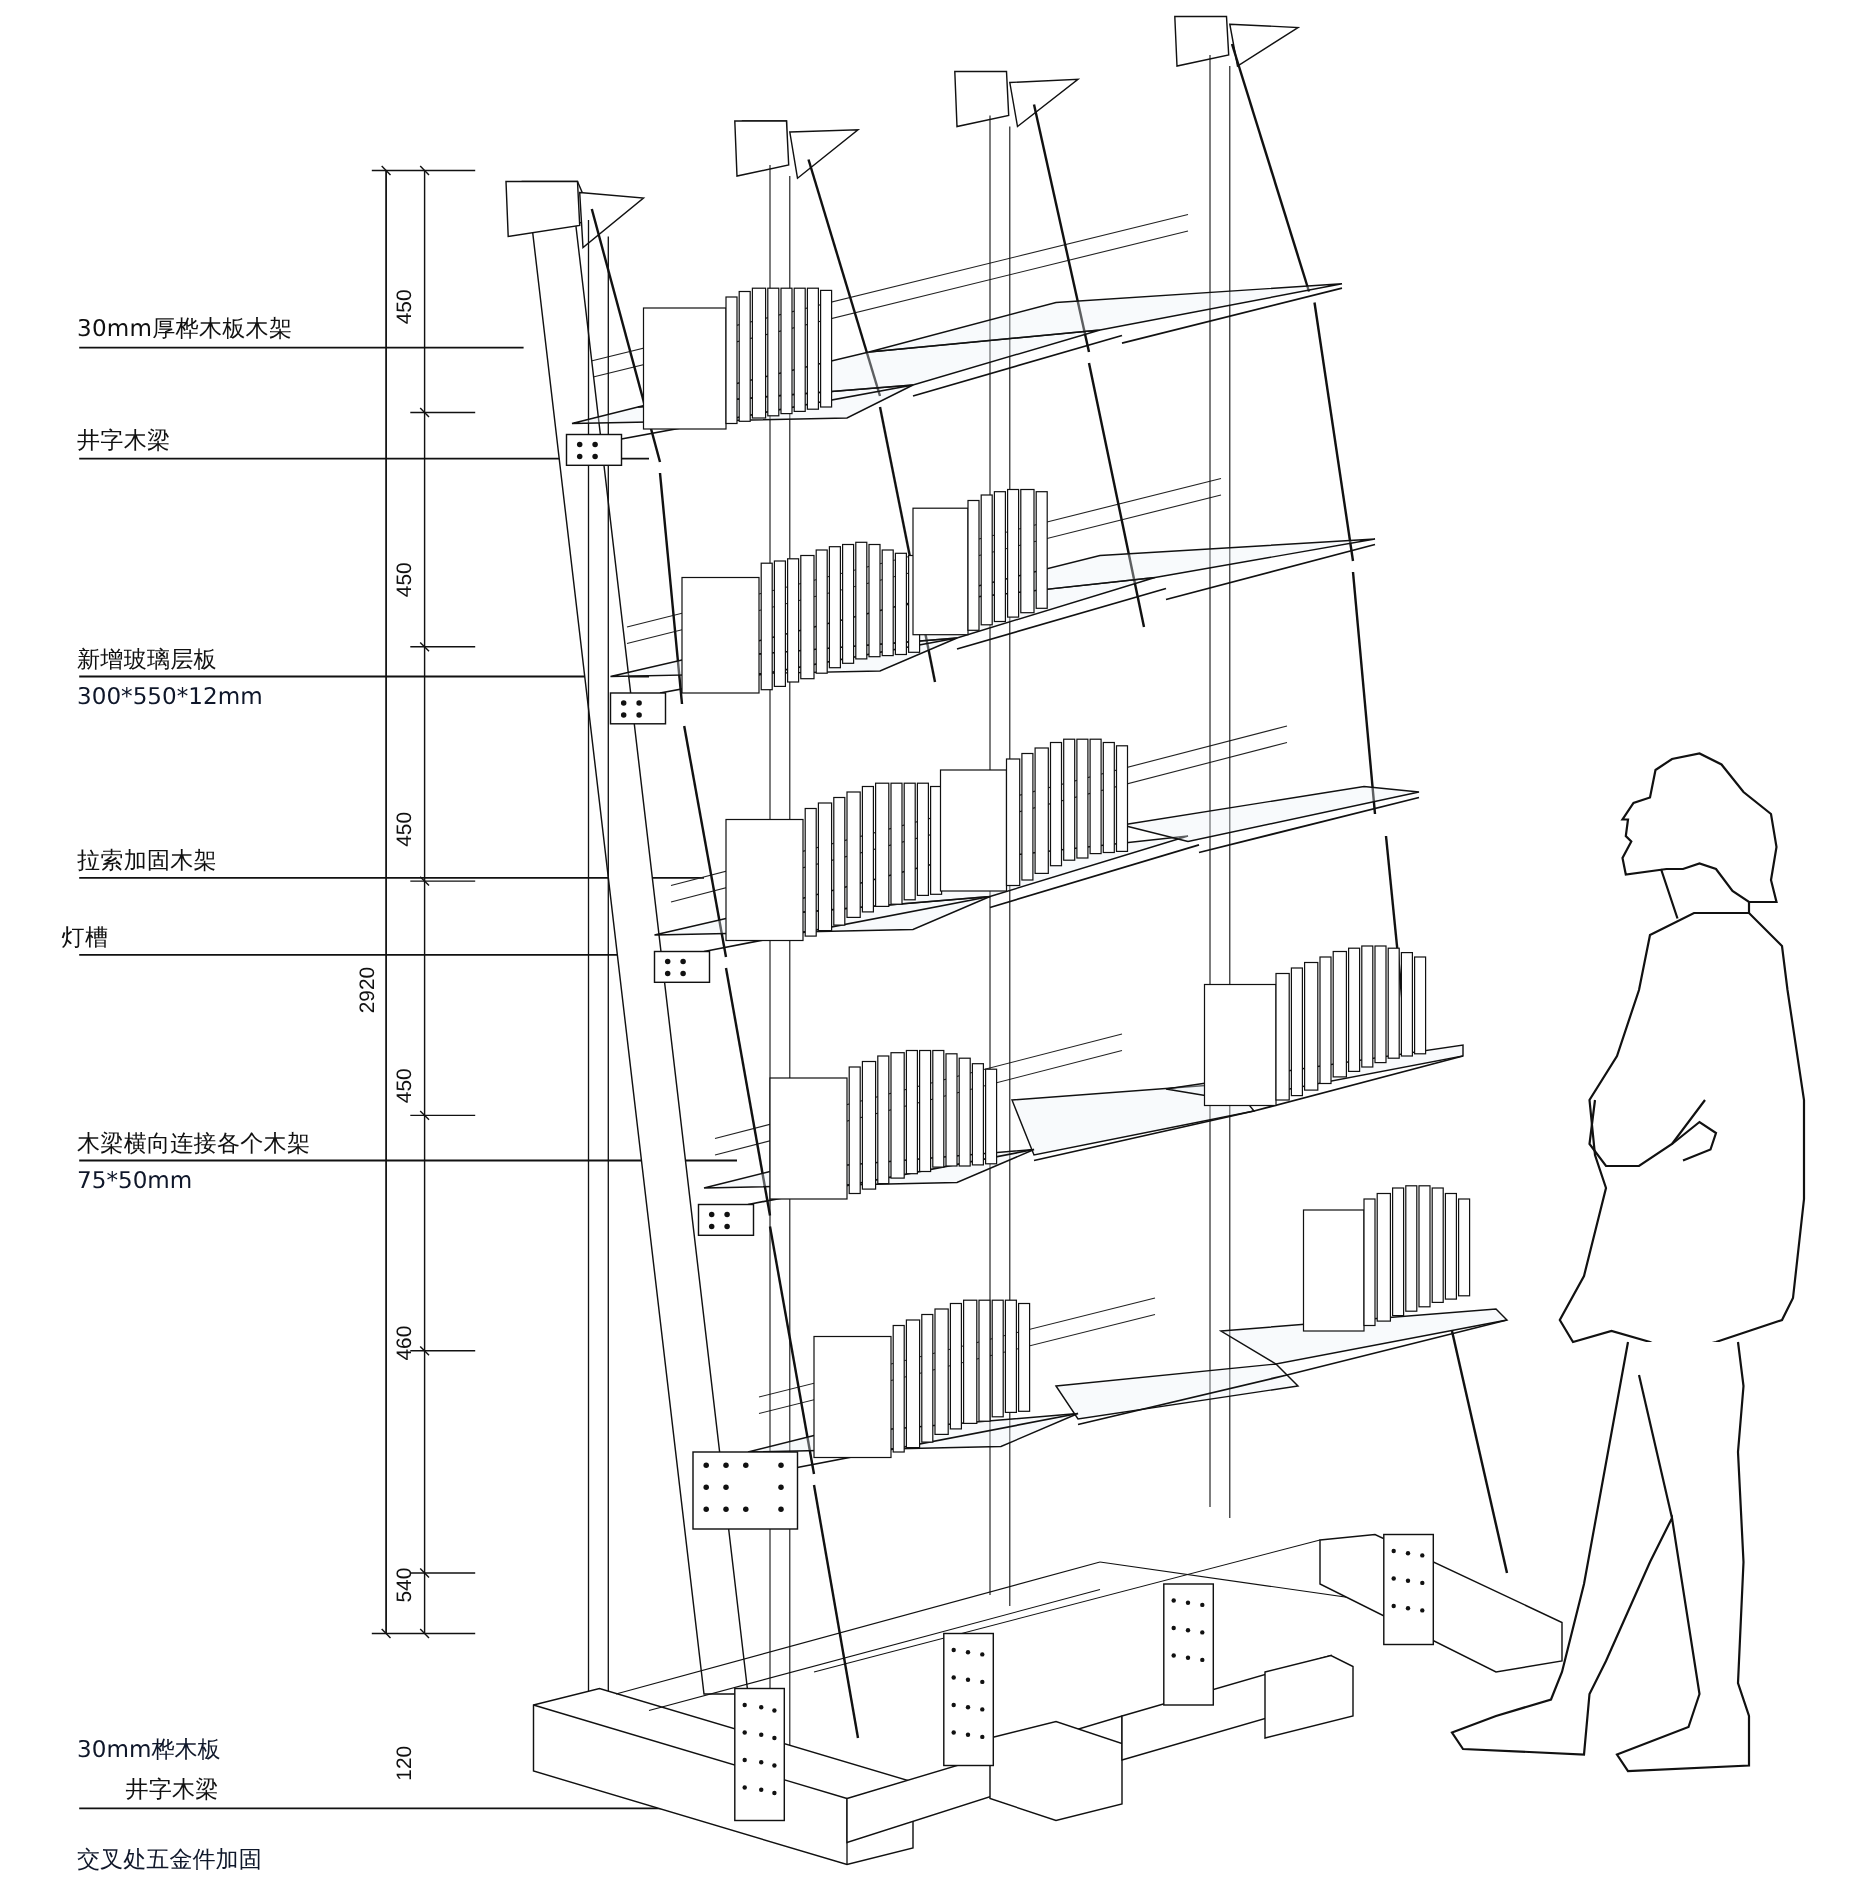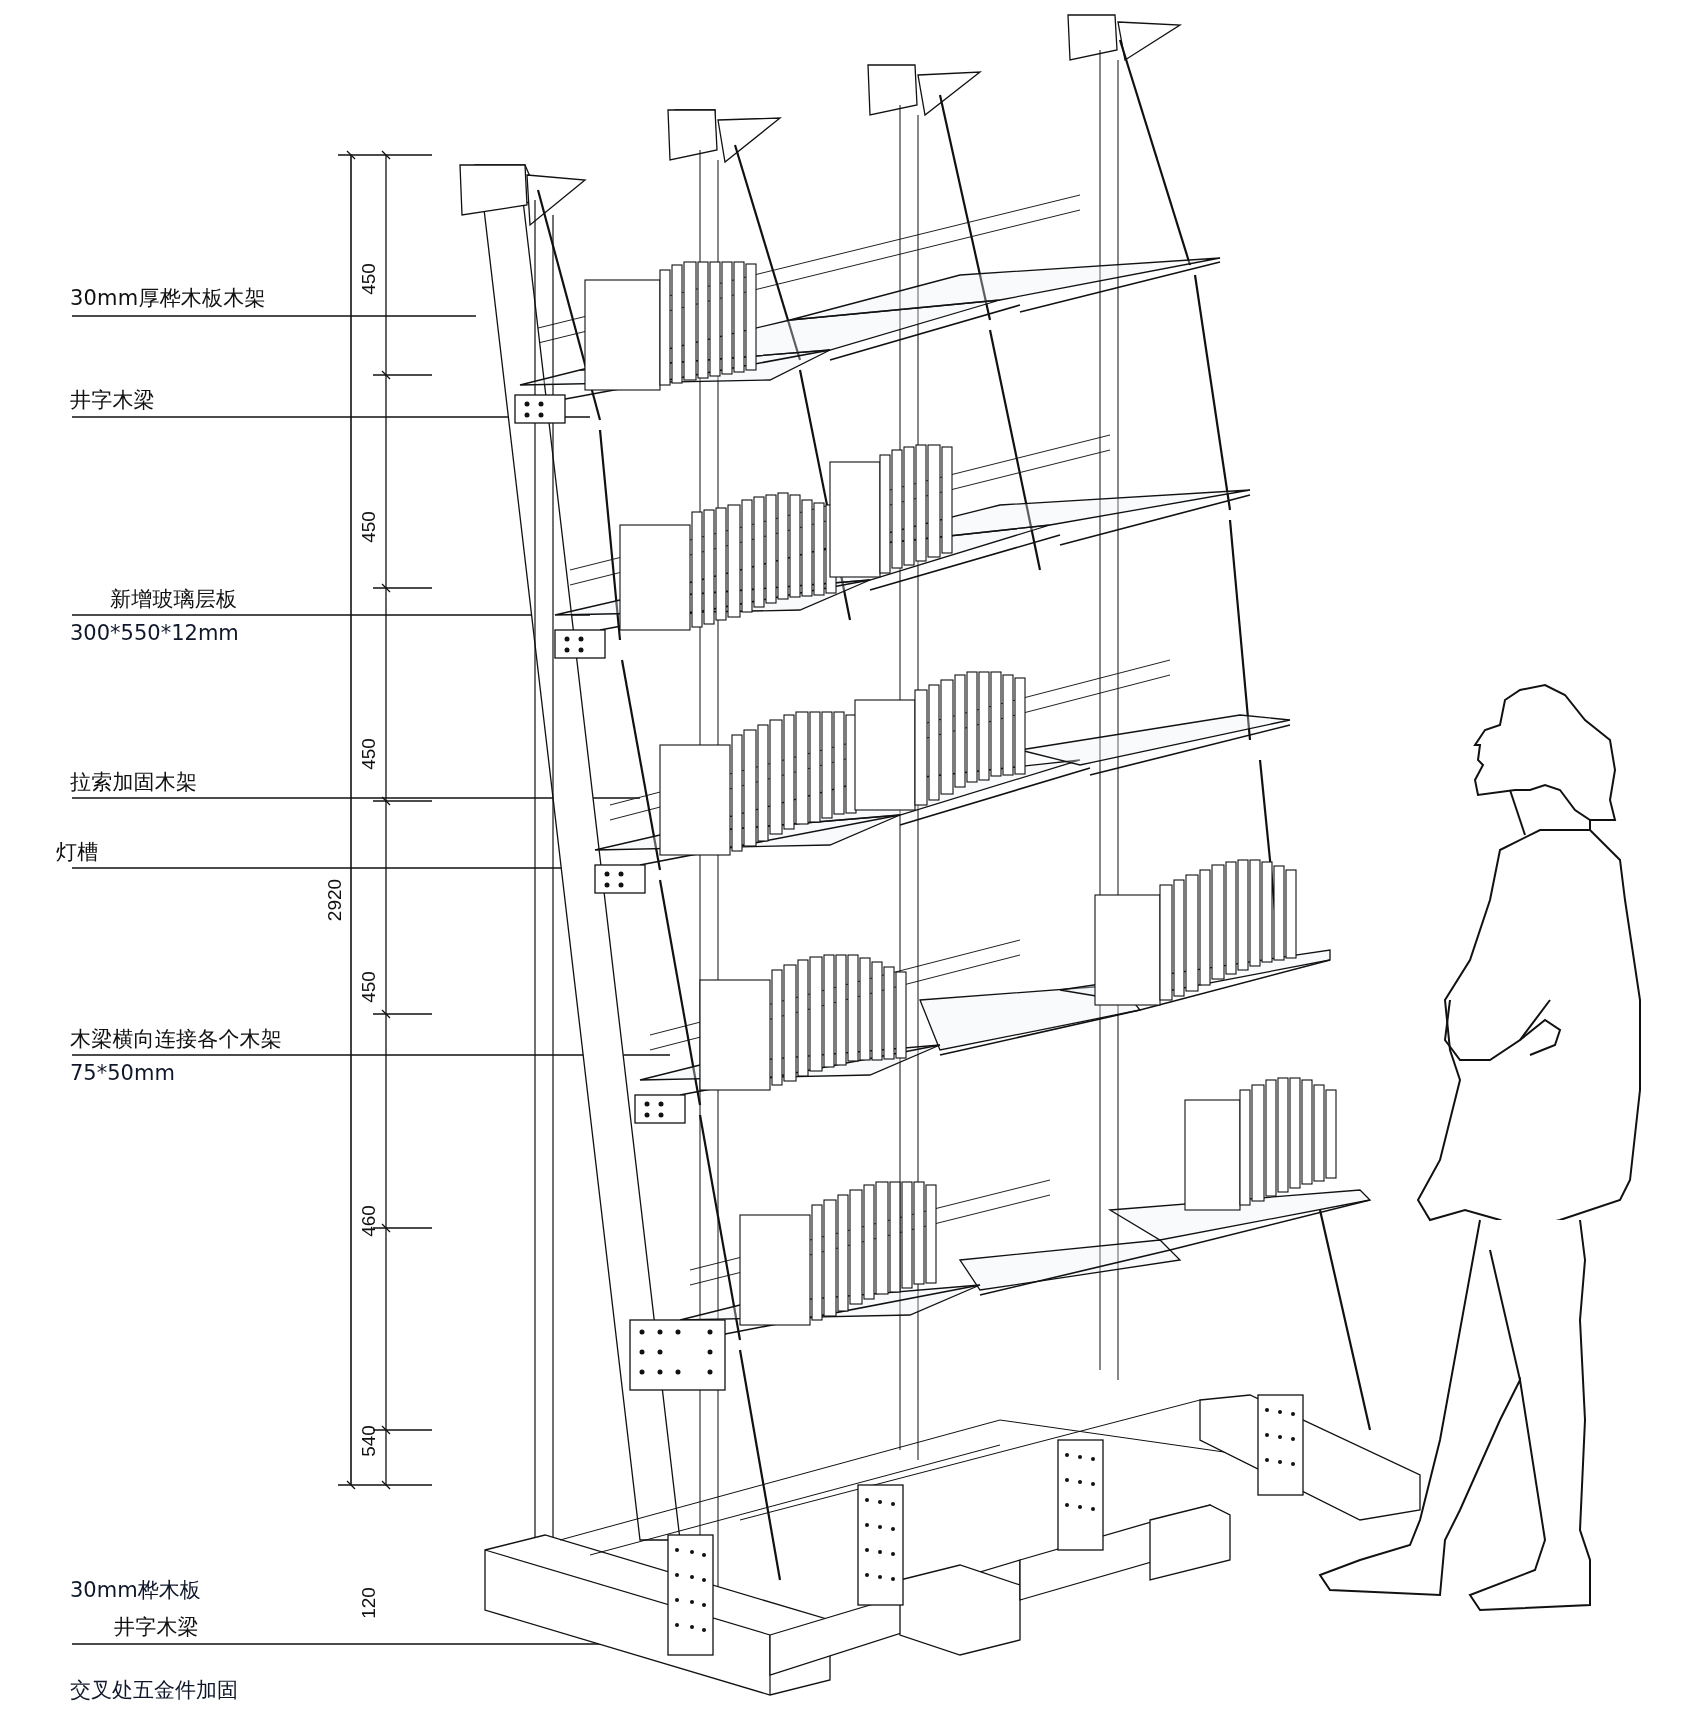--- a/index.html
+++ b/index.html
@@ -392,21 +392,21 @@
     <path d="M1450,1000 L1445,1040 L1460,1060 L1490,1060 L1520,1040 L1550,1000" fill="none"></path>
     <path d="M1520,1040 L1545,1020 L1560,1030 L1555,1045 L1530,1055" fill="none"></path>
 
     <path d="M1480,1220 L1440,1440 L1420,1520 L1410,1545 L1360,1560 L1320,1575 L1330,1590 L1440,1595 L1445,1540 L1460,1510 L1500,1420 L1520,1380 L1545,1540 L1535,1570 L1470,1595 L1480,1610 L1590,1605 L1590,1560 L1580,1530 L1585,1420 L1580,1320 L1585,1260 L1580,1220"></path>
     <line x1="1490" y1="1250" x2="1520" y2="1380" fill="none"></line>
   </g>
 </svg>
 
 <div class="label" style="left:70px; top:286px;">30mm厚桦木板木架</div>
 <div class="label" style="left:70px; top:388px;">井字木梁</div>
-<div class="label" style="left:70px; top:587px;margin-left:40px;">新增玻璃层板</div>
+<div class="label" style="left:70px; top:587px;">新增玻璃层板</div>
 <div class="sub" style="left:70px; top:619px;">300*550*12mm</div>
 <div class="label" style="left:70px; top:770px;text-align:center;">拉索加固木架</div>
 <div class="label" style="left:56px; top:840px;">灯槽</div>
 <div class="label" style="left:70px; top:1027px;">木梁横向连接各个木架</div>
 <div class="sub" style="left:70px; top:1059px;">75*50mm</div>
 <div class="label" style="left:70px; top:1615px;margin-left:44px;">井字木梁</div>
 <div class="sub" style="left:70px; top:1576px;">30mm桦木板</div>
 <div class="sub" style="left:70px; top:1676px;">交叉处五金件加固</div>
 
 <div class="dimtxt" style="left:349px; top:268px; width:40px; text-align:center;">450</div>

